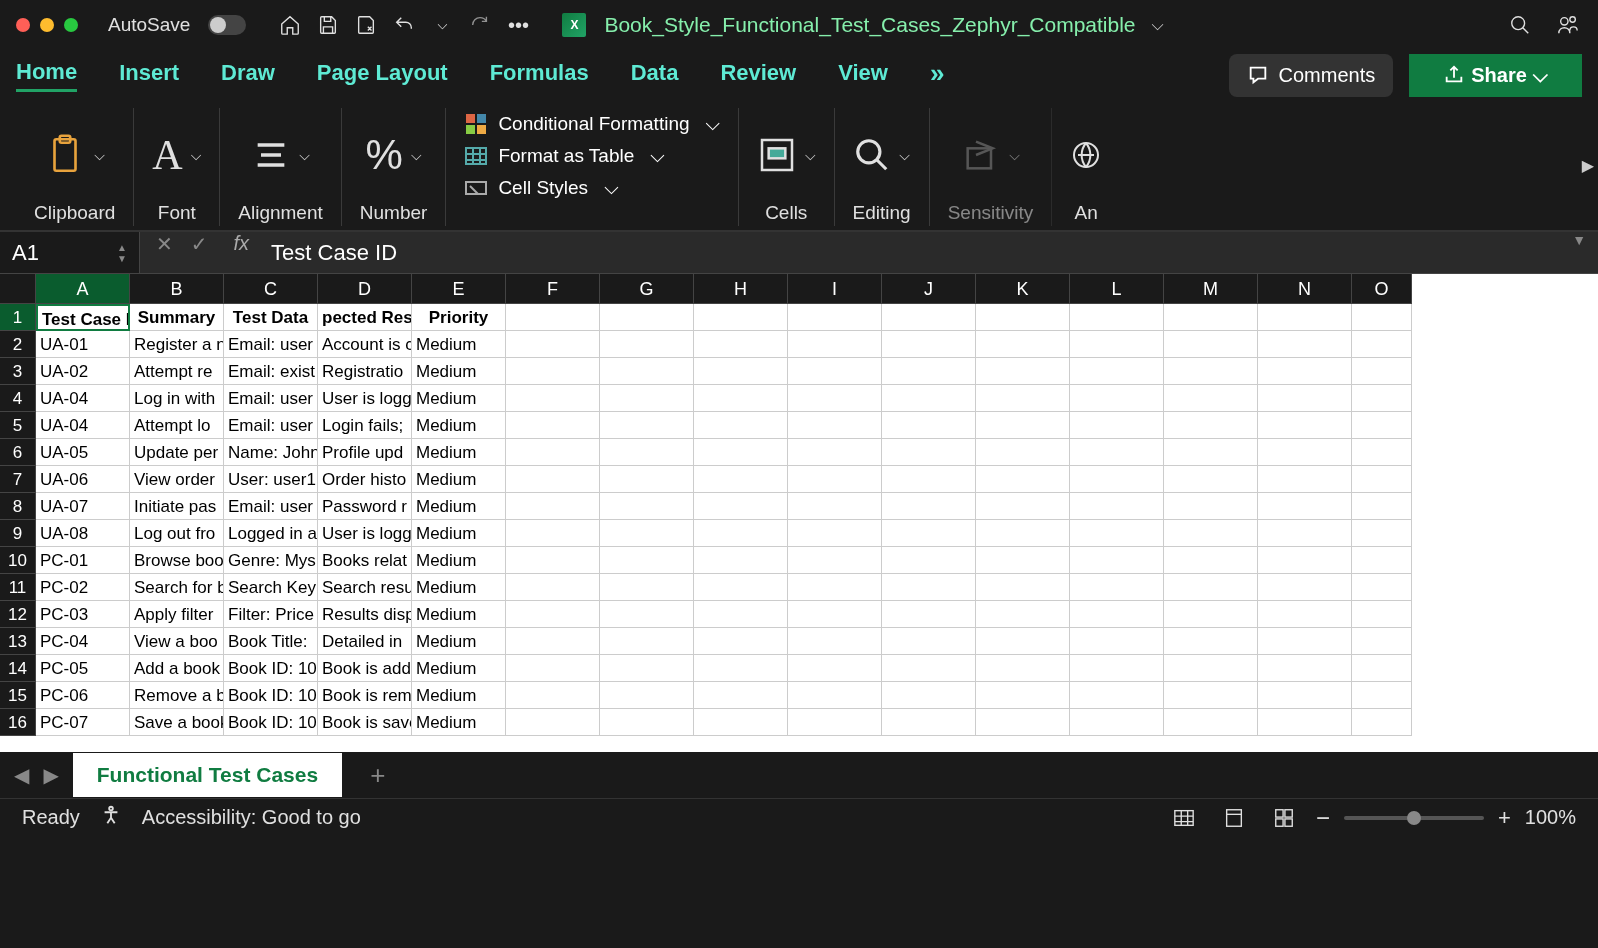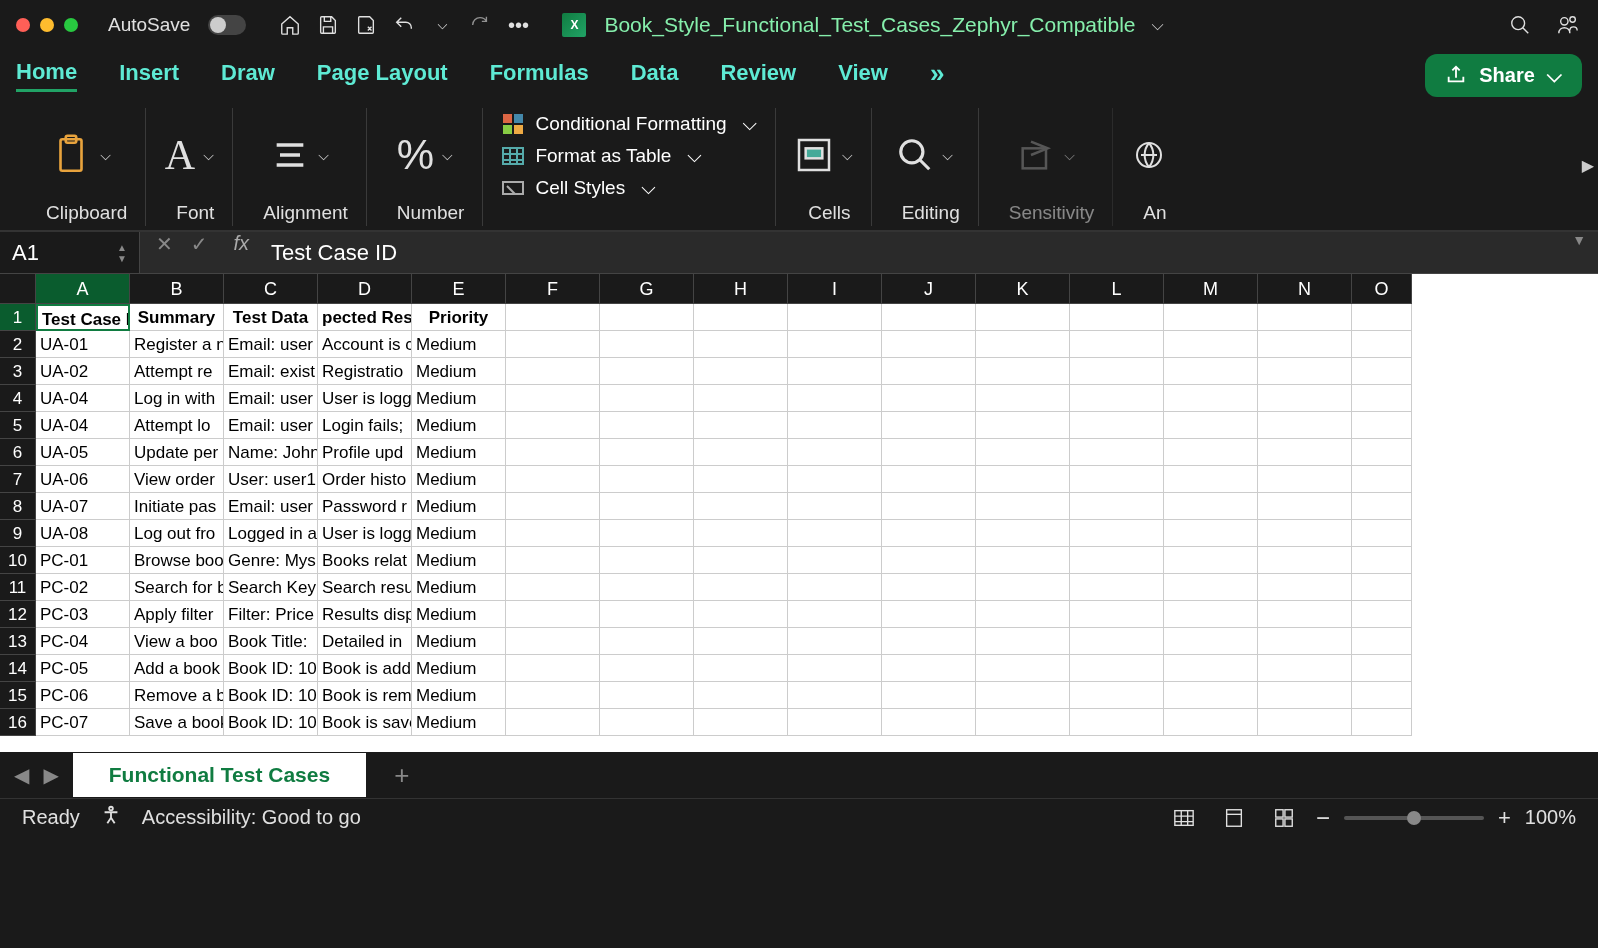--- a/index.html
+++ b/index.html
@@ -20,28 +20,28 @@
 .doc-icon { width: 24px; height: 24px; background: linear-gradient(135deg, #107c41, #21a366); display: inline-flex; align-items: center; justify-content: center; color: #fff; font-size: 12px; font-weight: bold; border-radius: 2px; margin-left: 20px; margin-right: 8px; }
 .doc-title { color: #86efac; font-size: 21px; font-weight: 500; }
 .titlebar-right { margin-left: auto; display: flex; gap: 20px; align-items: center; }
 
 
 .ribbon-tabs { height: 50px; background: #1a1a1a; display: flex; align-items: center; padding: 0 16px; gap: 42px; }
 .ribbon-tab { color: #5eead4; font-size: 22px; font-weight: 700; cursor: pointer; padding-bottom: 4px; }
 .ribbon-tab.active { border-bottom: 3px solid #21a366; }
 .ribbon-tabs-right { margin-left: auto; display: flex; gap: 16px; align-items: center; }
 .comments-btn { background: #333; color: #fff; padding: 10px 18px; border-radius: 8px; display: flex; align-items: center; gap: 10px; font-size: 20px; cursor: pointer; }
-.share-btn { background: #107c41; color: #fff; padding: 10px 20px; border-radius: 12px; display: flex; align-items: center; gap: 12px; font-size: 20px; font-weight: 600; cursor: pointer; }
+.share-btn { background: #107c41; color: #fff; padding: 10px 34px; border-radius: 0; display: flex; align-items: center; gap: 6px; font-size: 20px; font-weight: 600; cursor: pointer; }
 
 
 .ribbon { height: 132px; background: #1a1a1a; border-bottom: 2px solid #333; display: flex; padding: 8px 16px 4px; gap: 0; position: relative; }
 .ribbon-group { display: flex; flex-direction: column; align-items: center; padding: 0 18px; border-right: 1px solid #3a3a3a; justify-content: space-between; }
 .ribbon-group:last-child { border-right: none; }
 .ribbon-group-top { display: flex; align-items: center; gap: 6px; flex: 1; }
-.ribbon-group-label { color: #e0e0e0; font-size: 19px; margin-top: auto; padding-bottom: 2px; margin-left: 12px; }
+.ribbon-group-label { color: #e0e0e0; font-size: 19px; margin-top: auto; padding-bottom: 2px; }
 .ribbon-big-icon { font-size: 42px; color: #e0e0e0; display: flex; align-items: center; justify-content: center; }
 .ribbon-caret { font-size: 14px; color: #ccc; margin-left: 2px; }
 .style-list { display: flex; flex-direction: column; gap: 8px; padding: 4px 0; justify-content: flex-end; }
 .style-item { display: flex; align-items: center; gap: 10px; color: #fff; font-size: 19px; cursor: pointer; }
 .style-icon { width: 24px; height: 24px; display: inline-block; }
 .style-icon svg { width: 24px; height: 24px; }
 .ribbon-collapse { position: absolute; right: 4px; top: 50%; transform: translateY(-50%); color: #ccc; font-size: 16px; cursor: pointer; }
 
 
 .formula-bar { height: 42px; background: #2a2a2a; display: flex; border-bottom: 1px solid #444; }
@@ -60,21 +60,21 @@
 .corner { background: #1a1a1a; border-right: 1px solid #444; border-bottom: 1px solid #444; }
 .row-header { background: #1a1a1a; color: #fff; text-align: center; font-size: 17px; height: 27px; line-height: 27px; border-right: 1px solid #444; border-bottom: 1px solid #444; }
 .row-header.selected { background: #0a5c2e; }
 .cell { background: #fff; color: #000; font-size: 17px; height: 27px; line-height: 27px; padding: 0 4px; border-right: 1px solid #ccc; border-bottom: 1px solid #ccc; overflow: hidden; white-space: nowrap; }
 .cell.header-cell { font-weight: bold; text-align: center; }
 .cell.selected { border: 2px solid #107c41; background: #fff; }
 
 
 .sheet-tabs-bar { height: 46px; background: #1a1a1a; display: flex; align-items: center; padding: 0 14px; gap: 14px; }
 .sheet-nav { color: #888; font-size: 20px; cursor: pointer; }
-.sheet-tab { background: #fff; color: #107c41; font-size: 21px; font-weight: 700; padding: 10px 36px; cursor: pointer; }
+.sheet-tab { background: #fff; color: #107c41; font-size: 21px; font-weight: 700; padding: 10px 24px; cursor: pointer; }
 .sheet-add { color: #888; font-size: 26px; cursor: pointer; padding: 0 14px; }
 
 
 .status-bar { height: 38px; background: #1a1a1a; display: flex; align-items: center; padding: 0 22px; gap: 20px; color: #e0e0e0; font-size: 20px; border-top: 1px solid #333; }
 .status-right { margin-left: auto; display: flex; align-items: center; gap: 14px; }
 .view-btn { width: 36px; height: 28px; display: flex; align-items: center; justify-content: center; cursor: pointer; }
 .zoom-slider { width: 140px; height: 4px; background: #555; position: relative; border-radius: 2px; }
 .zoom-thumb { position: absolute; left: 50%; top: -5px; width: 14px; height: 14px; background: #888; border-radius: 50%; transform: translateX(-50%); }
 </style>
 </head>
@@ -144,20 +144,26 @@
   <span class="ribbon-tab active">Home</span>
   <span class="ribbon-tab">Insert</span>
   <span class="ribbon-tab">Draw</span>
   <span class="ribbon-tab">Page Layout</span>
   <span class="ribbon-tab">Formulas</span>
   <span class="ribbon-tab">Data</span>
   <span class="ribbon-tab">Review</span>
   <span class="ribbon-tab">View</span>
   <span class="ribbon-tab" style="font-size:26px">»</span>
   <div class="ribbon-tabs-right">
+    <div class="comments-btn">
+      <svg width="22" height="22" viewBox="0 0 24 24" fill="none" stroke="#fff" stroke-width="2">
+          <path d="M4 4h16v12H12l-5 4v-4H4z"></path>
+        </svg>
+      <span>Comments</span>
+    </div>
     <div class="share-btn">
       <svg width="22" height="22" viewBox="0 0 24 24" fill="none" stroke="#fff" stroke-width="2">
           <path d="M4 14v5h16v-5 M12 3v12 M8 7l4-4 4 4"></path>
         </svg>
       <span>Share</span>
       <span>⌵</span>
     </div>
   </div>
 </div>
 

